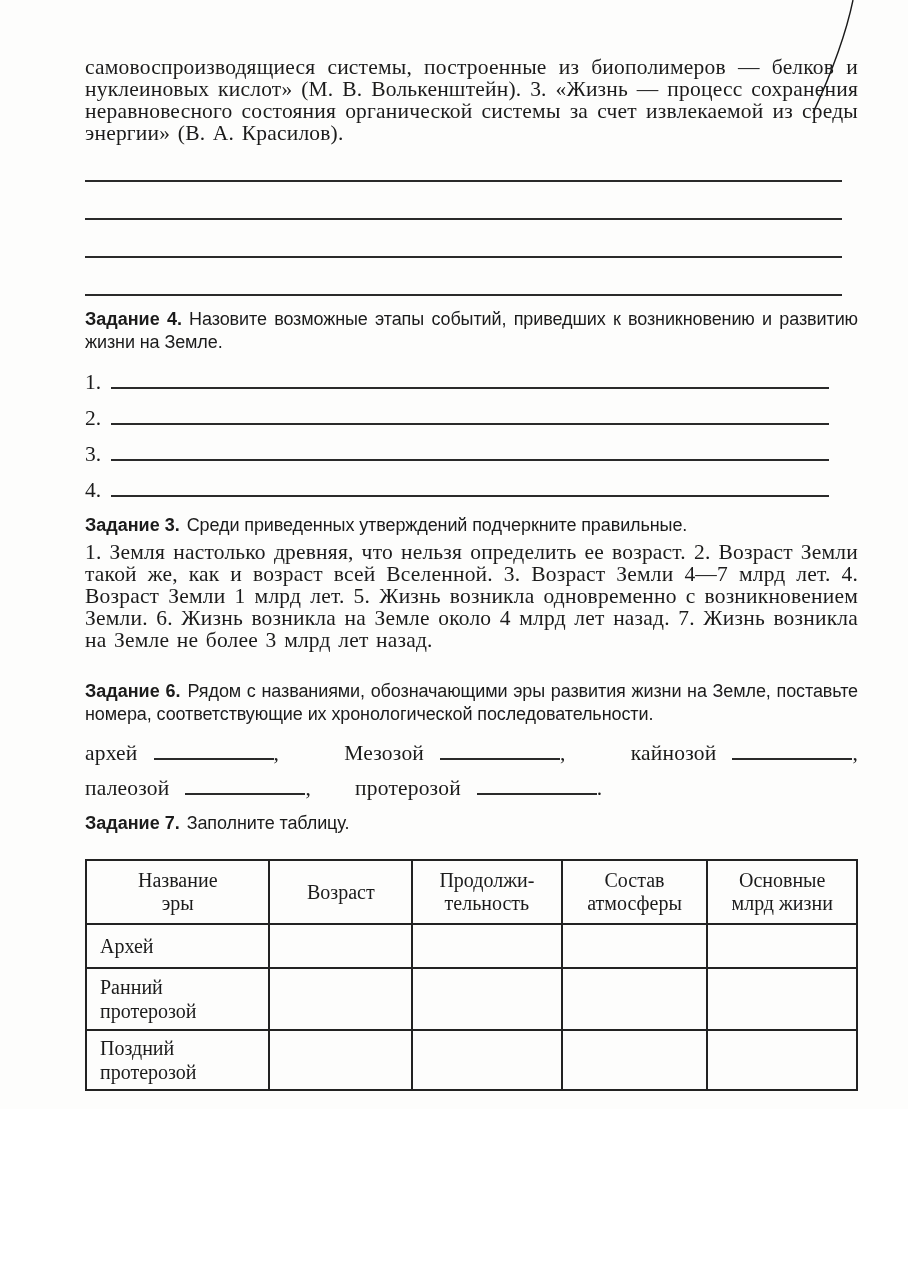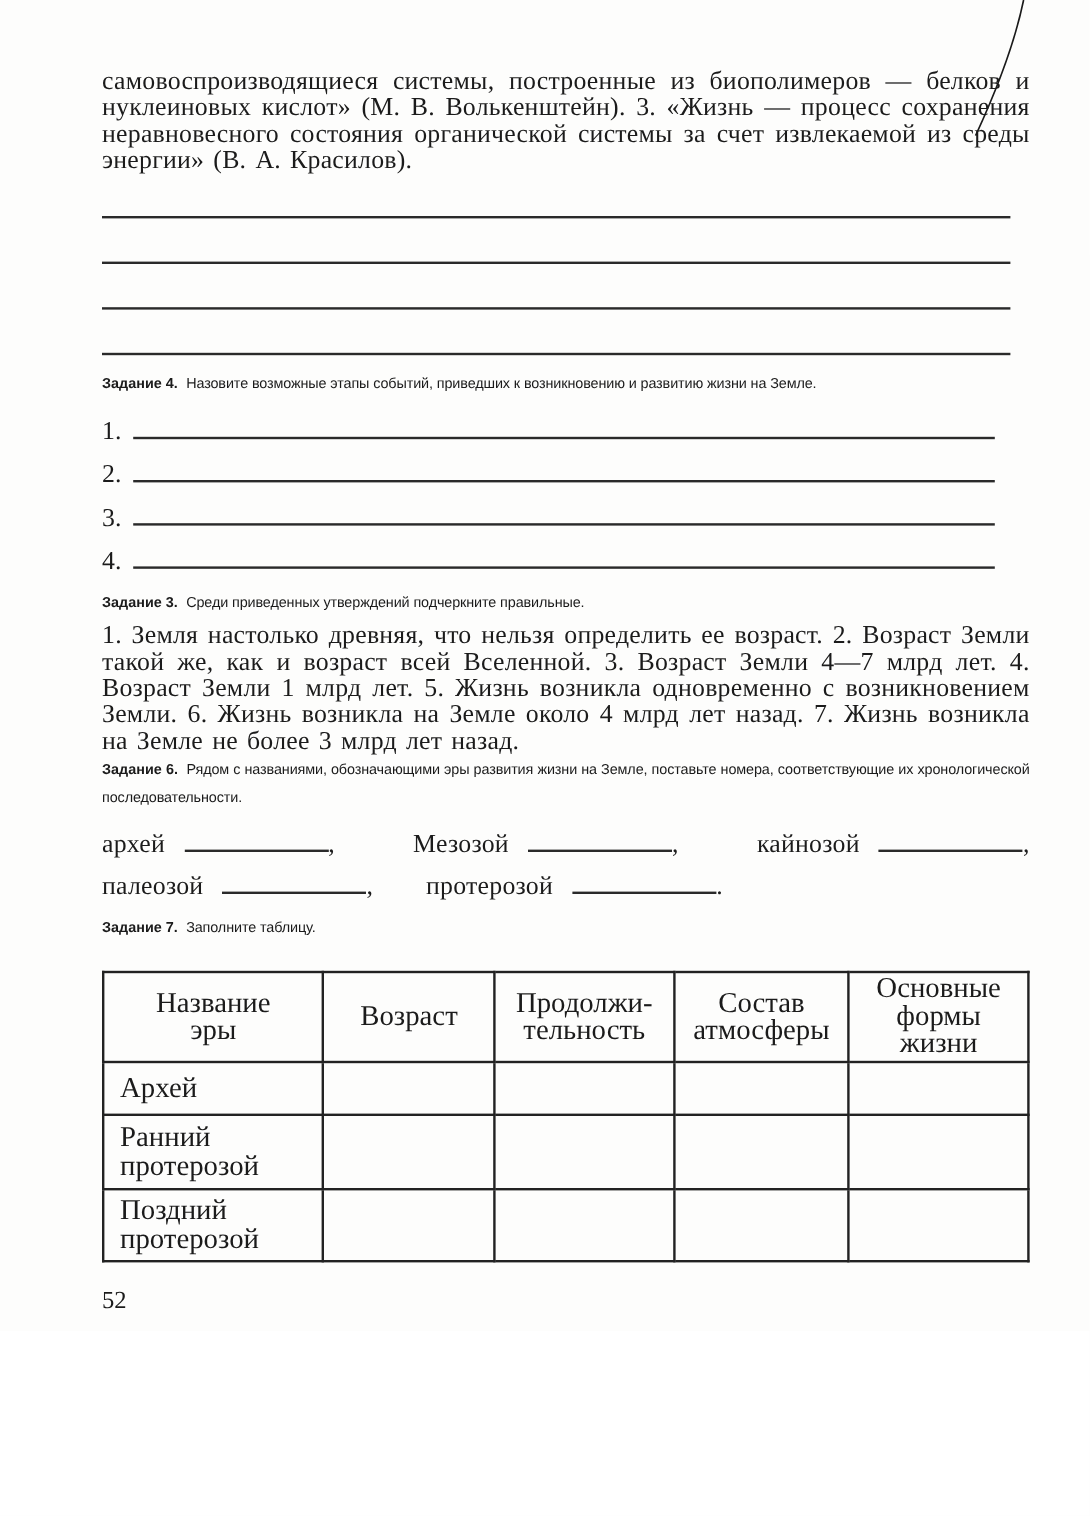--- a/index.html
+++ b/index.html
@@ -21,28 +21,28 @@
     font-size:21.5px;line-height:22px;
     text-align:justify;
     letter-spacing:0.2px;word-spacing:2px;
   }
   .intro{margin-top:56px;}
   .statements{margin-top:4px;line-height:22px;}
   
   .task-par{
     margin:0;
     font-family:"Liberation Sans","DejaVu Sans",sans-serif;
-    font-size:12px;line-height:23px;
+    font-size:18px;line-height:23px;
     text-align:justify;
     letter-spacing:-0.1px;
   }
   .task-label{font-weight:700;margin-right:7px;letter-spacing:0;}
   .t4{margin-top:12px;}
   .t5{margin-top:6px;}
-  .t6{margin-top:2px;}
+  .t6{margin-top:29px;}
   .t7{margin-top:6px;}
   
   .blank-lines{margin-top:0;}
   .answer-line{height:36px;border-bottom:2px solid #2a2a2a;width:757px;}
   
   .num-rows{margin-top:10px;}
   .num-row{height:36px;line-height:36px;white-space:nowrap;font-size:21.5px;}
   .num-row .rule{
     display:inline-block;height:2px;width:718px;
     border-bottom:2px solid #2a2a2a;margin-left:10px;
@@ -53,21 +53,21 @@
   .era-row-2{display:flex;gap:44px;}
   .era-group{white-space:nowrap;}
   .era-blank{
     display:inline-block;height:2px;width:120px;
     border-bottom:2px solid #2a2a2a;margin-left:16px;
   }
   
   .era-table{
     margin-top:24px;
     border-collapse:collapse;table-layout:fixed;width:773px;
-    font-size:24px;
+    font-size:20px;
   }
   .era-table td,.era-table th{
     border:2px solid #222222;
     white-space:pre-line;
     font-weight:400;
   }
   .era-table th{
     height:58px;text-align:center;vertical-align:middle;
     line-height:23px;padding:2px 4px;
   }
@@ -165,21 +165,21 @@
       <thead>
         <tr>
           <th>Название
 эры</th>
           <th>Возраст</th>
           <th>Продолжи-
 тельность</th>
           <th>Состав
 атмосферы</th>
           <th>Основные
-формы жизни</th>
+млрд жизни</th>
         </tr>
       </thead>
       <tbody>
         <tr class="row-h1">
           <td>Архей</td>
           <td></td>
           <td></td>
           <td></td>
           <td></td>
         </tr>

